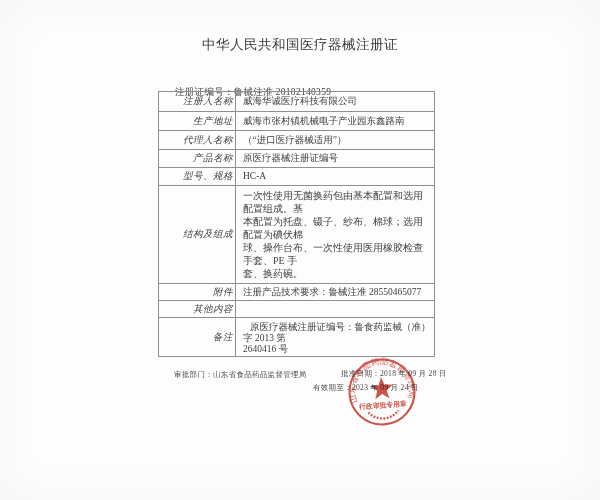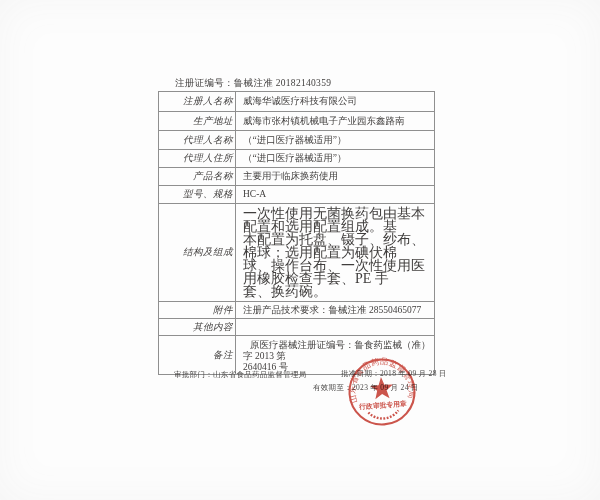--- a/index.html
+++ b/index.html
@@ -13,39 +13,39 @@
     position:relative; width:600px; height:500px;
     background:#fdfdfd; overflow:hidden;
     box-shadow: inset 0 0 45px rgba(120,120,120,0.06);
   }
   .title {
     position:absolute; top:36px; left:0; width:600px;
     text-align:center; font-size:13.5px; letter-spacing:0.5px;
     color:#3b3b3b; font-weight:500;
   }
   .regline {
-    position:absolute; top:77px; left:175px;
+    position:absolute; top:86px; left:175px;
     font-size:9.5px; color:#403e3d; letter-spacing:0.3px;
   }
   table.cert {
     position:absolute; top:91px; left:158px; width:277px;
     border-collapse:collapse; table-layout:fixed;
   }
   table.cert td {
     border:1px solid #8f8f8f;
     font-size:9.5px; color:#403e3d;
     vertical-align:middle;
     overflow:hidden;
   }
   td.lbl { width:72px; text-align:right; padding:1px 2px; letter-spacing:0.5px;font-style:italic; }
   td.val { padding:1px 3px 1px 7px; line-height:1.3; }
   tr.h20 { height:20px; } tr.h19 { height:19px; } tr.h18 { height:18px; }
   tr.h17 { height:17px; } tr.h37 { height:37px; }
   tr.row-structure td.val {
-    font-size:14px; line-height:13px;
+    font-size:10px; line-height:13px;
     white-space:pre-line; padding-top:3px; padding-bottom:3px;
   }
   tr.row-remark td.val {
     white-space:pre-line; line-height:11px;
     padding-top:4px; text-indent:7px;
   }
   .footer-text {
     position:absolute; font-size:7.5px; color:#4a4847; letter-spacing:0.3px;
   }
   .dept { left:174px; top:370px; }
@@ -57,46 +57,43 @@
     transform:rotate(-4deg);
     pointer-events:none;
   }
   .stamp text { font-family:"Liberation Serif","DejaVu Serif",serif; }
 </style>
 </head>
 <body>
 
 <div class="page">
 
+  <div class="title">中华人民共和国医疗器械注册证</div>
 
   <div class="regline">
     <span>注册证编号：</span><span>鲁械注准 20182140359</span>
   </div>
 
   <table class="cert">
     <tbody>
       <tr class="h20">
         <td class="lbl">注册人名称</td>
         <td class="val">威海华诚医疗科技有限公司</td>
       </tr>
       <tr class="h19">
         <td class="lbl">生产地址</td>
         <td class="val">威海市张村镇机械电子产业园东鑫路南</td>
       </tr>
       <tr class="h19">
         <td class="lbl">代理人名称</td>
         <td class="val">（“进口医疗器械适用”）</td>
       </tr>
       <tr class="h18">
-        <td class="lbl">代理人住所</td>
-        <td class="val">（“进口医疗器械适用”）</td>
-      </tr>
-      <tr class="h18">
         <td class="lbl">产品名称</td>
-        <td class="val">主要用于临床换药使用</td>
+        <td class="val">原医疗器械注册证编号</td>
       </tr>
       <tr class="h18">
         <td class="lbl">型号、规格</td>
         <td class="val">HC-A</td>
       </tr>
       <tr class="row-structure">
         <td class="lbl">结构及组成</td>
         <td class="val">一次性使用无菌换药包由基本配置和选用配置组成。基
 本配置为托盘、镊子、纱布、棉球；选用配置为碘伏棉
 球、操作台布、一次性使用医用橡胶检查手套、PE 手

